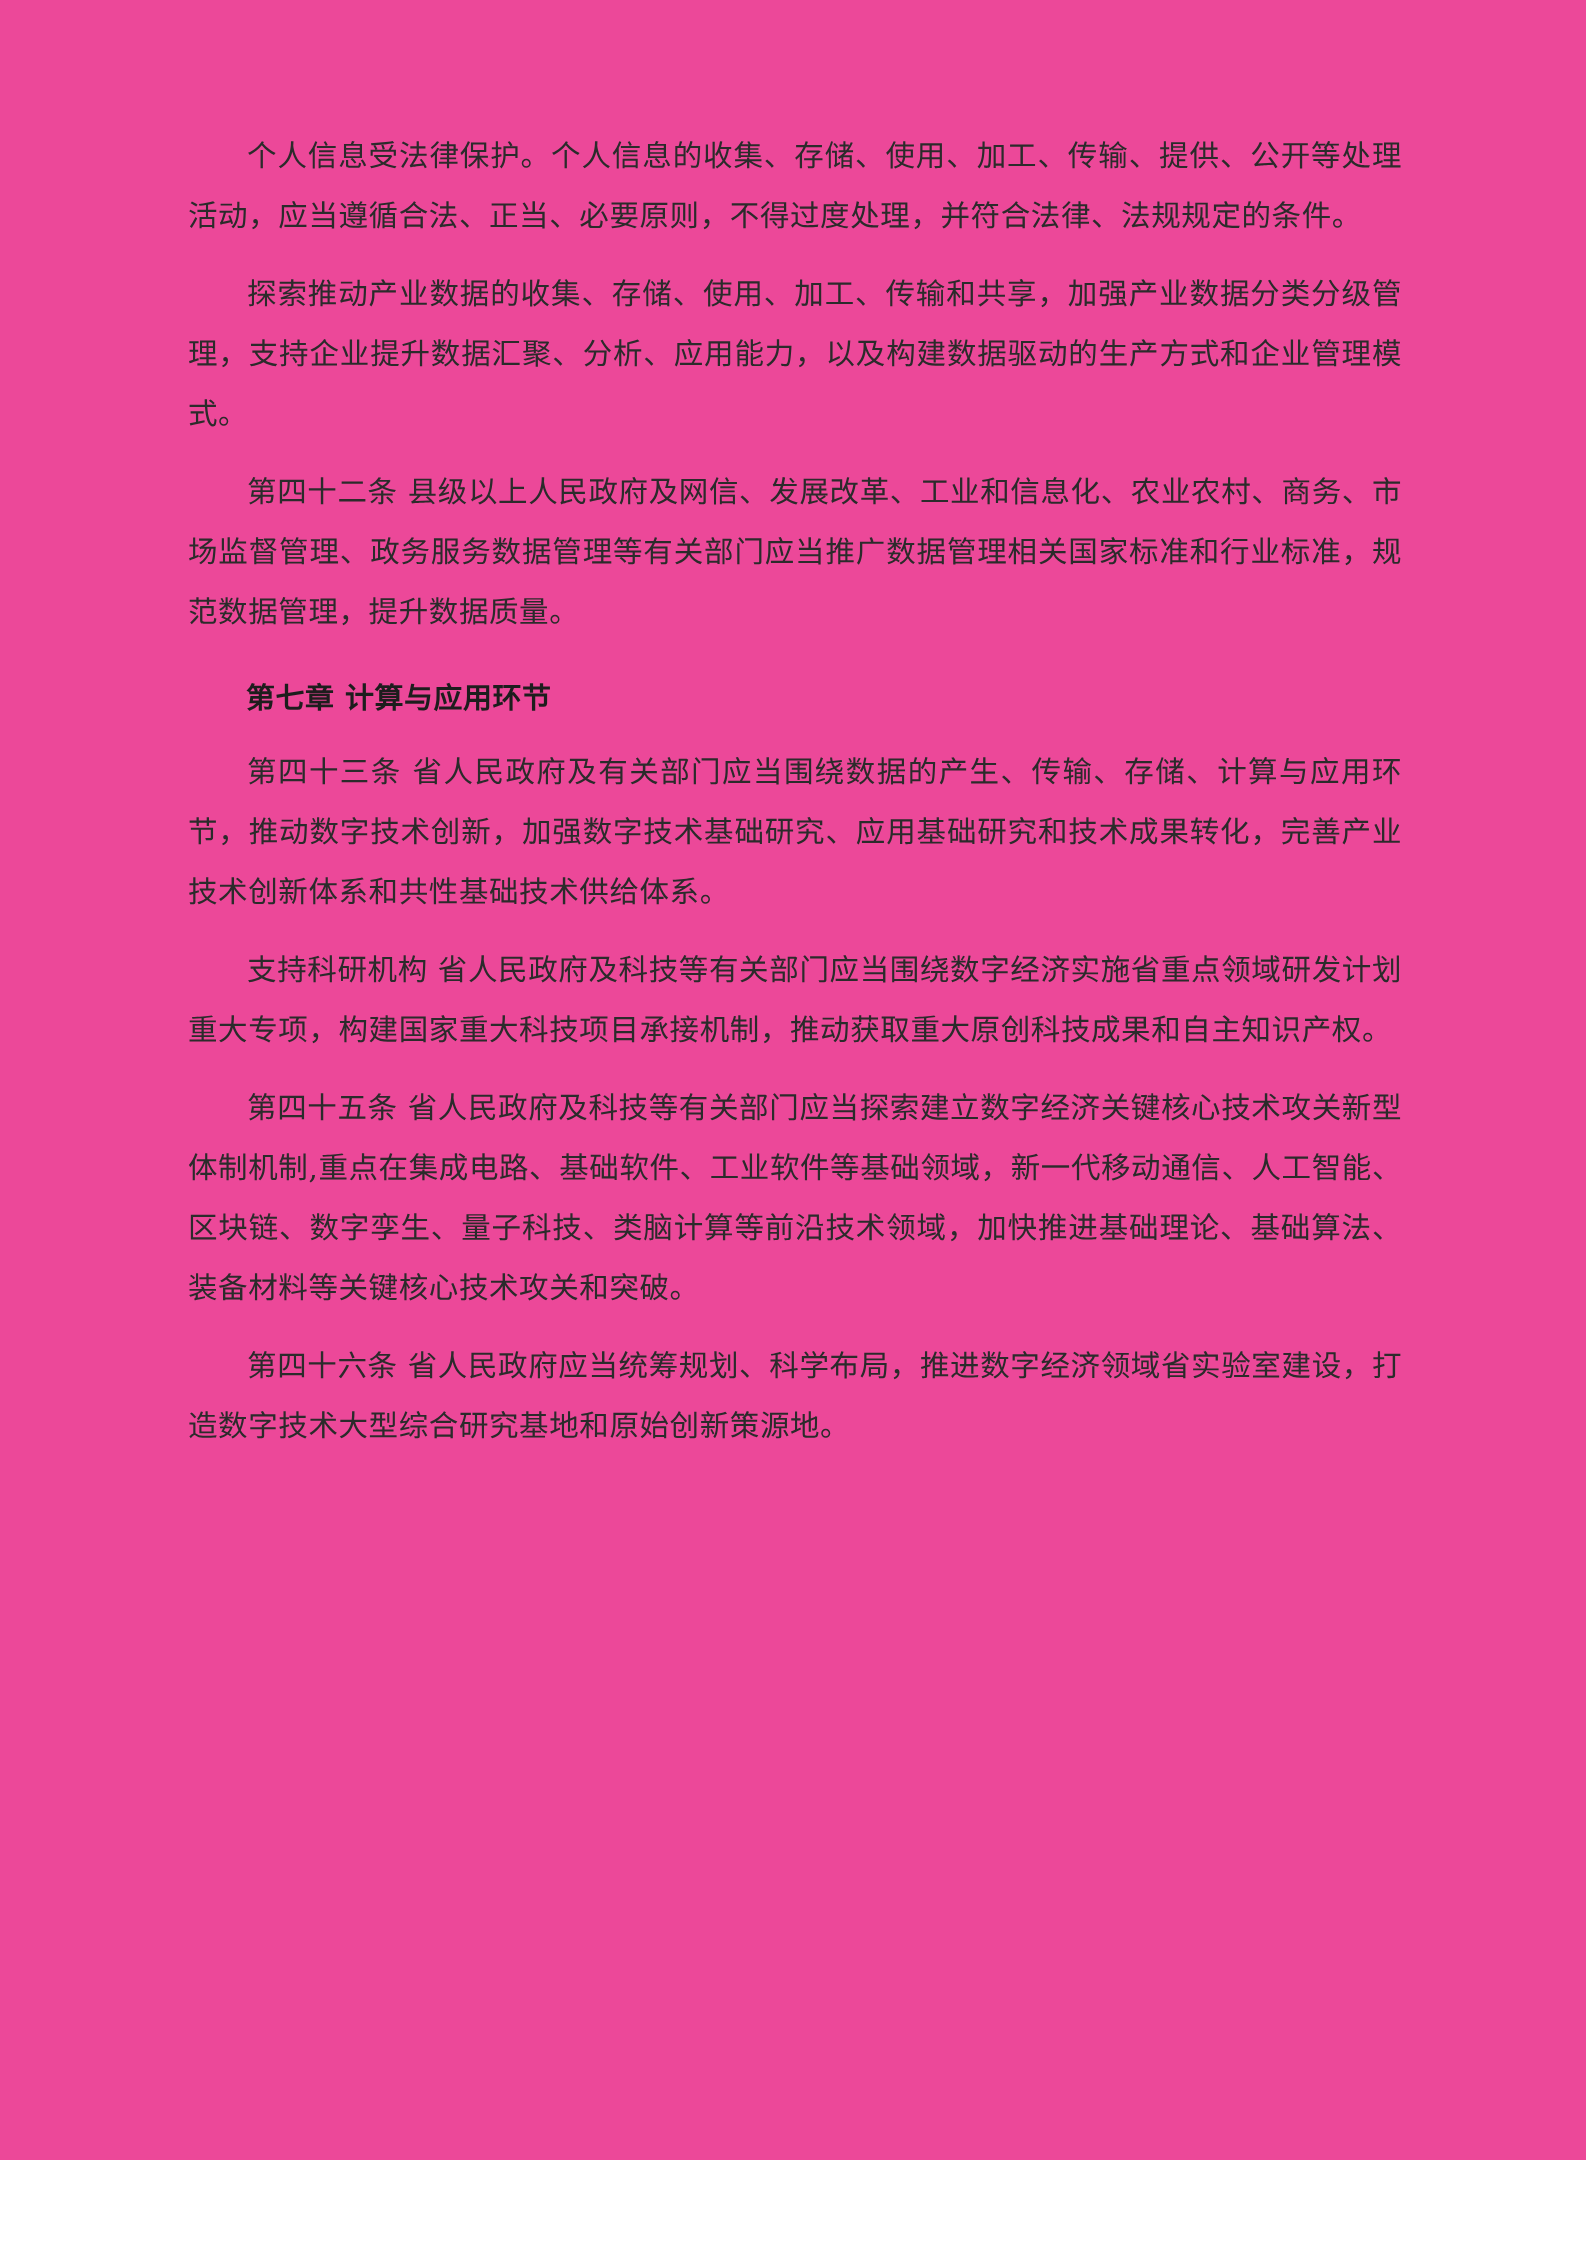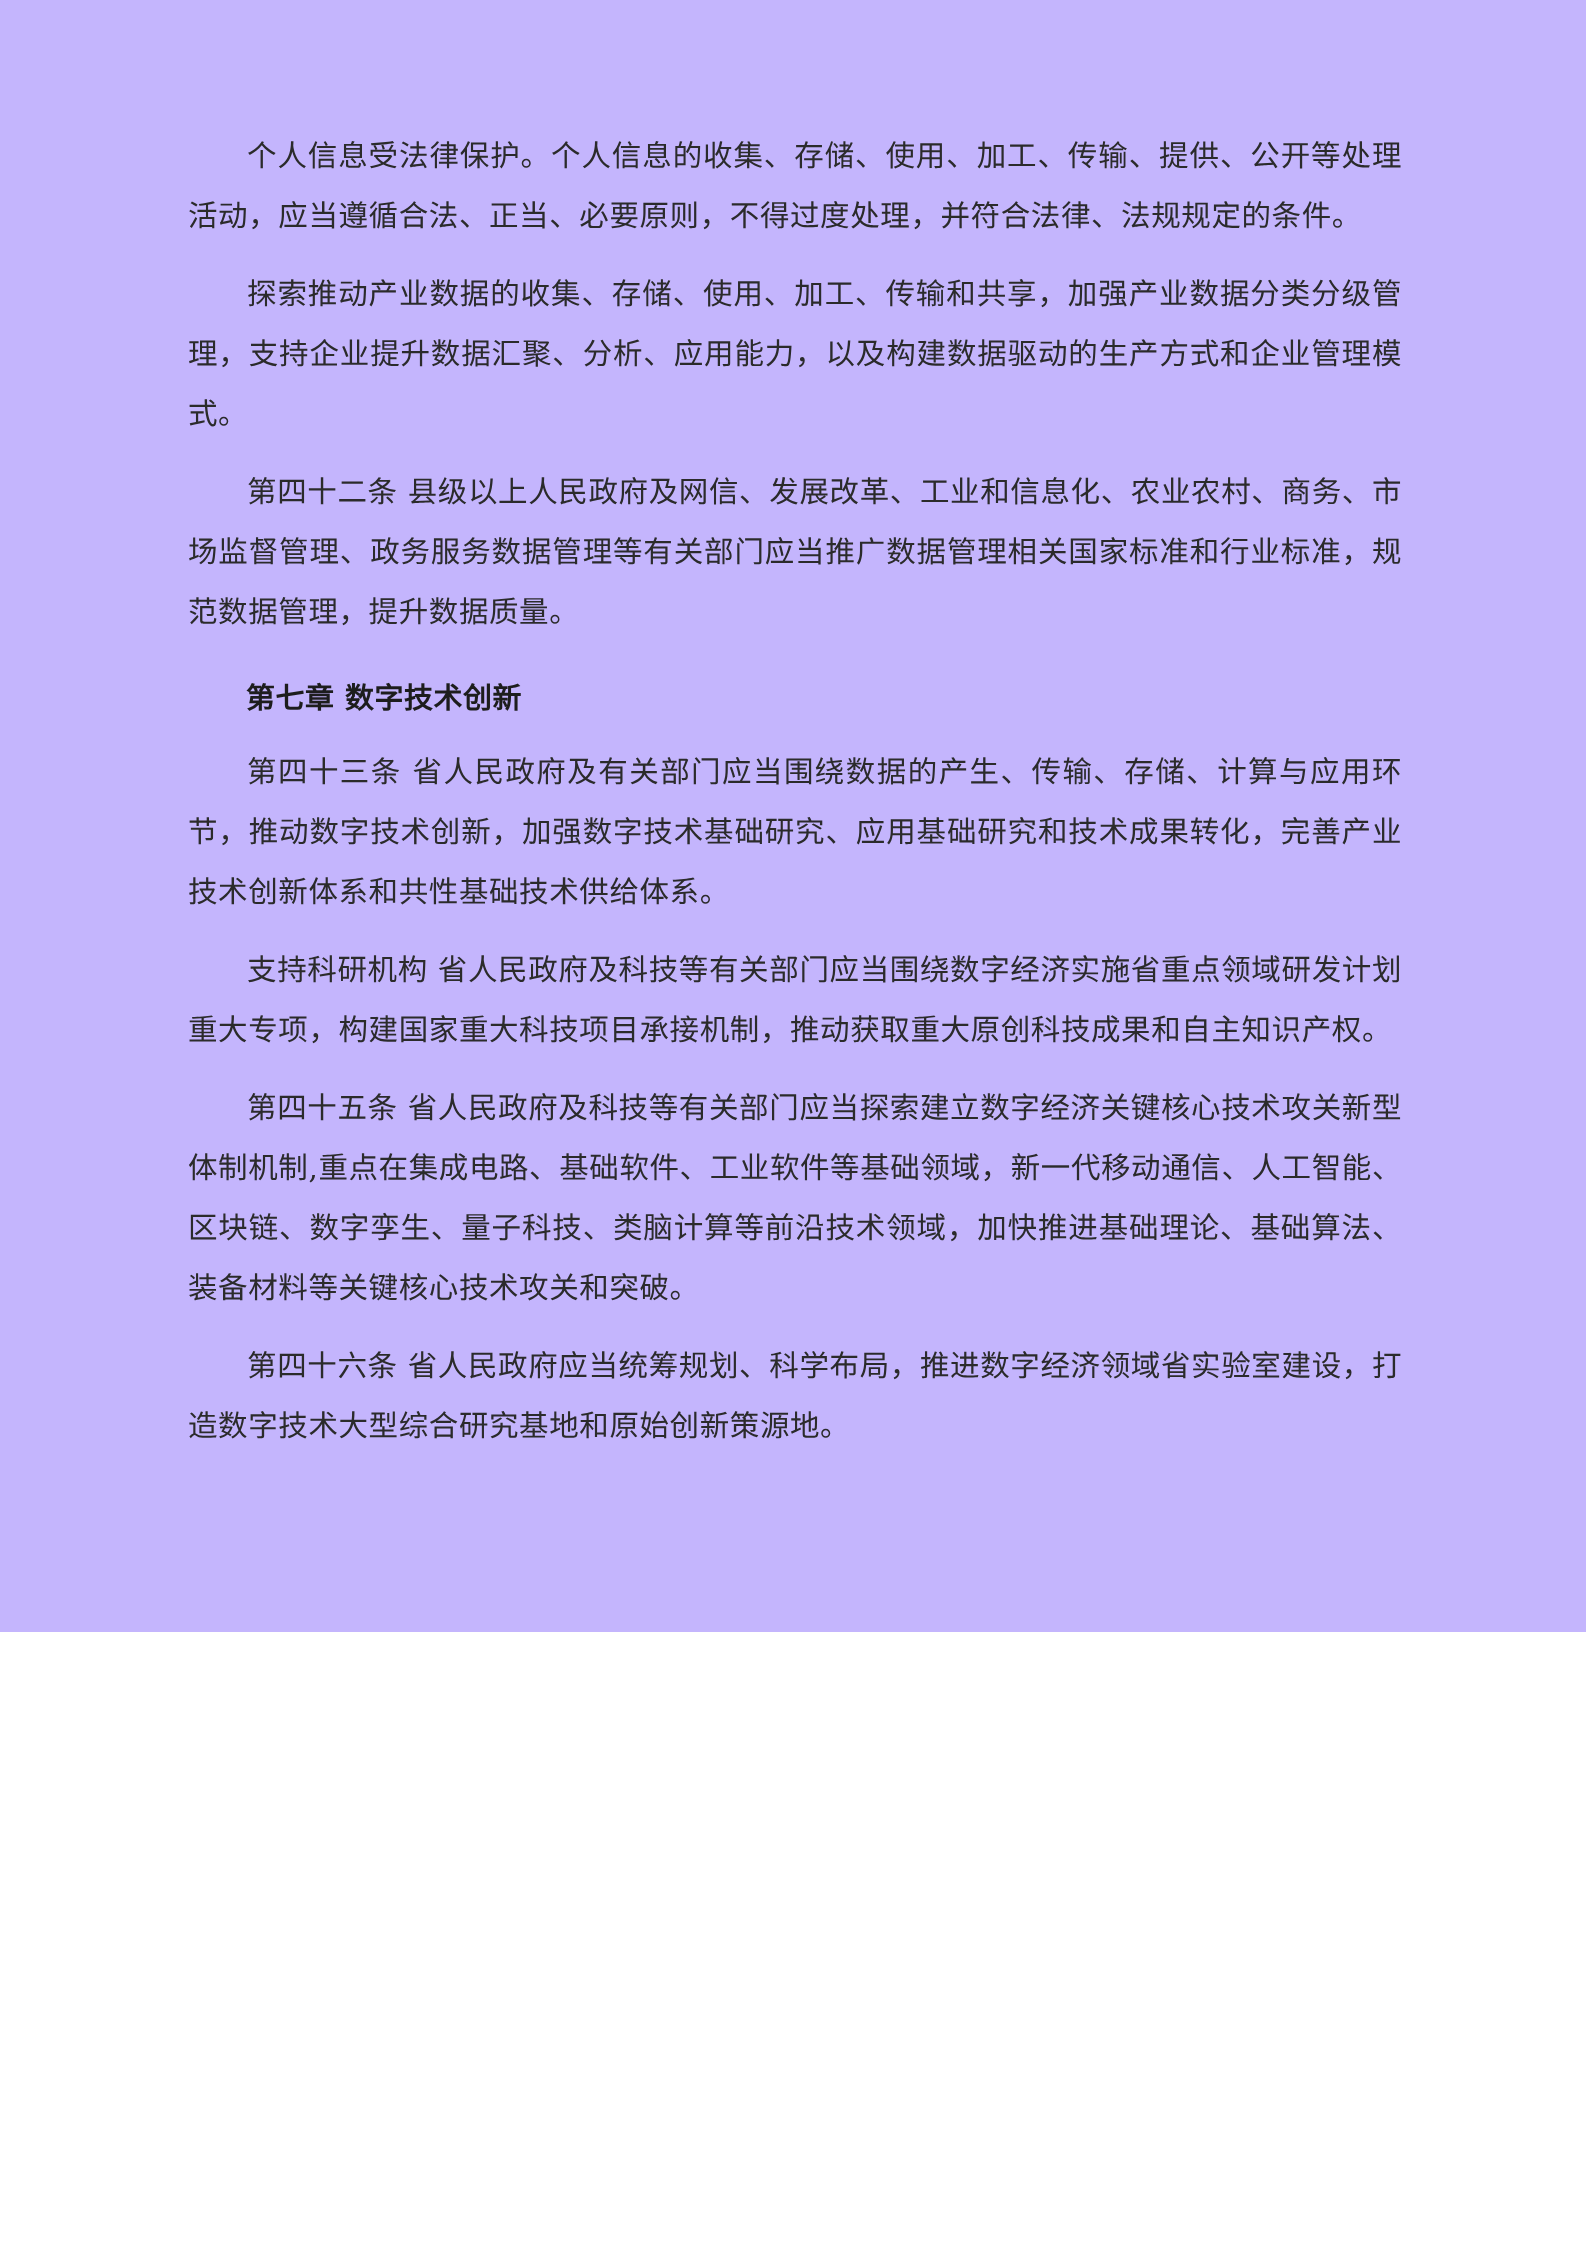--- a/index.html
+++ b/index.html
@@ -5,23 +5,23 @@
 <style>
   html, body {
     margin: 0;
     padding: 0;
     background: #ffffff;
   }
 
   .page {
     position: relative;
     width: 1586px;
-    height: 1632px;
+    height: 2160px;
     margin: 0 auto;
-    background: #c4b5fd;
+    background: #ec4899;
     overflow: hidden;
     box-sizing: border-box;
   }
 
   .content {
     position: absolute;
     left: 188px;
     top: 126px;
     width: 1214px;
   }
@@ -63,21 +63,21 @@
 
 <div class="page">
   <div class="content">
 
     <p class="para">个人信息受法律保护。个人信息的收集、存储、使用、加工、传输、提供、公开等处理活动，应当遵循合法、正当、必要原则，不得过度处理，并符合法律、法规规定的条件。</p>
 
     <p class="para">探索推动产业数据的收集、存储、使用、加工、传输和共享，加强产业数据分类分级管理，支持企业提升数据汇聚、分析、应用能力，以及构建数据驱动的生产方式和企业管理模式。</p>
 
     <p class="para">第四十二条  县级以上人民政府及网信、发展改革、工业和信息化、农业农村、商务、市场监督管理、政务服务数据管理等有关部门应当推广数据管理相关国家标准和行业标准，规范数据管理，提升数据质量。</p>
 
-    <h2 class="chapter-heading">第七章  数字技术创新</h2>
+    <h2 class="chapter-heading">第七章  计算与应用环节</h2>
 
     <p class="para">第四十三条  省人民政府及有关部门应当围绕数据的产生、传输、存储、计算与应用环节，推动数字技术创新，加强数字技术基础研究、应用基础研究和技术成果转化，完善产业技术创新体系和共性基础技术供给体系。</p>
 
     <p class="para">支持科研机构  省人民政府及科技等有关部门应当围绕数字经济实施省重点领域研发计划重大专项，构建国家重大科技项目承接机制，推动获取重大原创科技成果和自主知识产权。</p>
 
     <p class="para">第四十五条  省人民政府及科技等有关部门应当探索建立数字经济关键核心技术攻关新型体制机制,重点在集成电路、基础软件、工业软件等基础领域，新一代移动通信、人工智能、区块链、数字孪生、量子科技、类脑计算等前沿技术领域，加快推进基础理论、基础算法、装备材料等关键核心技术攻关和突破。</p>
 
     <p class="para">第四十六条  省人民政府应当统筹规划、科学布局，推进数字经济领域省实验室建设，打造数字技术大型综合研究基地和原始创新策源地。</p>
 
 

